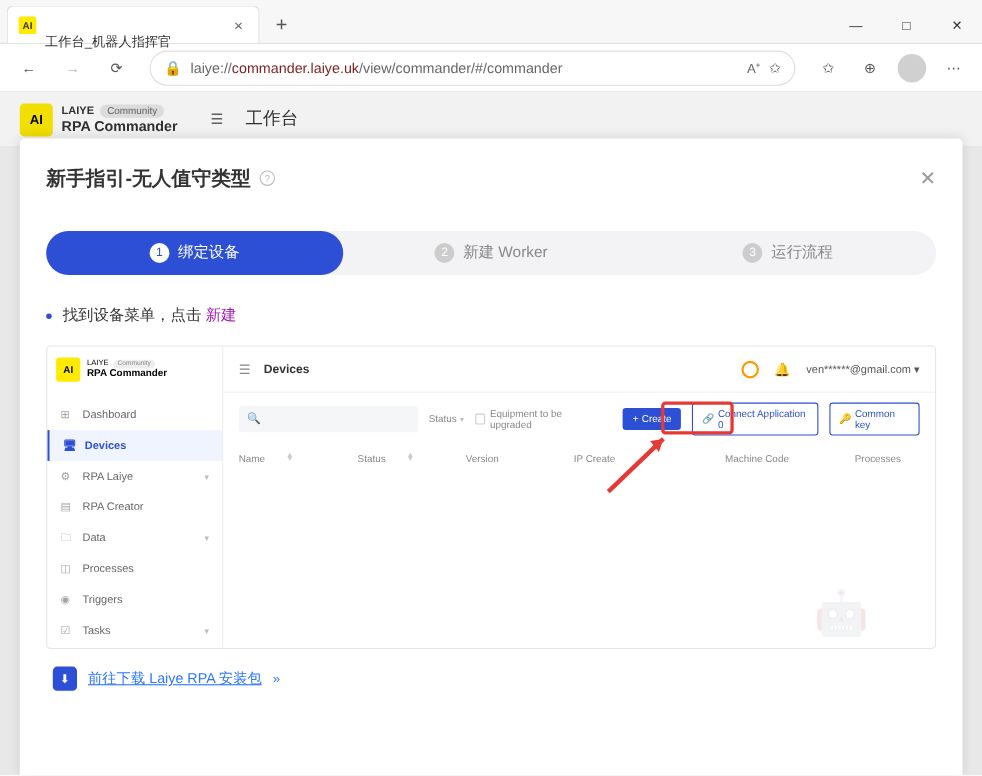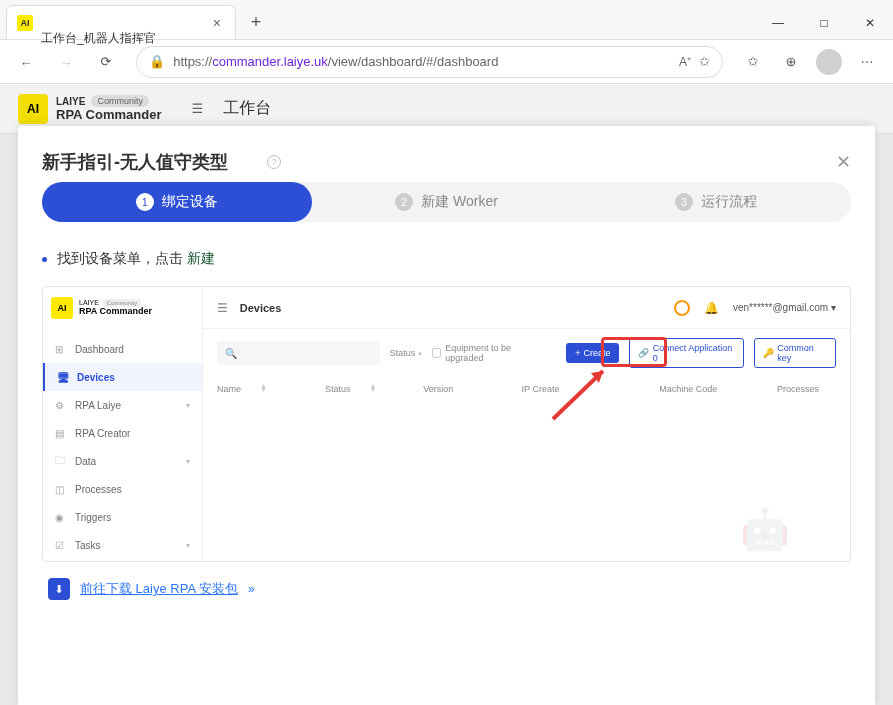--- a/index.html
+++ b/index.html
@@ -13,21 +13,21 @@
 .tab-close { font-size: 14px; color: #666; cursor: pointer; padding: 0 4px; }
 .tab-new { width: 28px; height: 28px; display: flex; align-items: center; justify-content: center; font-size: 18px; color: #555; margin-left: 6px; margin-bottom: 3px; cursor: pointer; }
 .window-controls { margin-left: auto; display: flex; }
 .win-btn { width: 46px; height: 32px; display: flex; align-items: center; justify-content: center; font-size: 12px; color: #333; cursor: pointer; }
 
 .browser-toolbar { height: 44px; display: flex; align-items: center; padding: 0 8px; gap: 4px; border-bottom: 1px solid #e0e0e0; }
 .tb-btn { width: 36px; height: 32px; display: flex; align-items: center; justify-content: center; color: #555; cursor: pointer; border-radius: 4px; }
 .url-bar { flex: 1; height: 32px; border: 1px solid #ddd; border-radius: 16px; display: flex; align-items: center; padding: 0 12px; margin: 0 8px; }
 .url-lock { color: #666; margin-right: 8px; }
 .url-text { flex: 1; font-size: 13px; color: #666; }
-.url-text b { color: #6d28d9; font-weight: normal; }
+.url-text b { color: #7f1d1d; font-weight: normal; }
 .tb-right { display: flex; gap: 2px; }
 .avatar-circle { width: 26px; height: 26px; border-radius: 50%; background: #d0d0d0; }
 
 
 .page-bg { position: absolute; top: 84px; left: 0; right: 0; bottom: 0; background: #f5f5f5; }
 .bg-header { height: 50px; background: #fff; display: flex; align-items: center; padding: 0 18px; border-bottom: 1px solid #eee; }
 .bg-logo { display: flex; align-items: center; }
 .bg-ai { width: 30px; height: 30px; background: #ffea00; border-radius: 4px; display: flex; align-items: center; justify-content: center; font-weight: bold; font-size: 12px; margin-right: 8px; position: relative; }
 .bg-brand { font-size: 10px; font-weight: bold; color: #333; line-height: 1.1; }
 .bg-brand-sub { font-size: 13px; font-weight: bold; color: #333; }
@@ -35,34 +35,34 @@
 .bg-toggle { margin-left: 30px; color: #666; }
 .bg-title { margin-left: 20px; font-size: 16px; color: #333; }
 .bg-card-title { font-size: 14px; font-weight: 600; color: #333; }
 .bg-time { font-size: 11px; color: #999; margin-left: auto; }
 
 
 .overlay { position: absolute; top: 84px; left: 0; right: 0; bottom: 0; background: rgba(0,0,0,0.05); }
 
 
 .modal { position: absolute; top: 126px; left: 18px; right: 18px; bottom: 0; background: #fff; border-radius: 4px 4px 0 0; box-shadow: 0 -2px 10px rgba(0,0,0,0.1); padding: 24px 24px 0 24px; display: flex; flex-direction: column; }
-.modal-header { display: flex; align-items: center; margin-bottom: 8px; gap: 31px; }
+.modal-header { display: flex; align-items: center; margin-bottom: 36px; }
 .modal-title { font-size: 18px; font-weight: 600; color: #333; }
 .help-icon { margin-left: 8px; width: 14px; height: 14px; border: 1px solid #bbb; border-radius: 50%; font-size: 9px; color: #bbb; display: flex; align-items: center; justify-content: center; }
 .modal-close { margin-left: auto; font-size: 18px; color: #999; cursor: pointer; }
 
 .steps { display: flex; background: #f3f3f5; border-radius: 20px; height: 40px; margin-bottom: 28px; }
 .step { flex: 1; display: flex; align-items: center; justify-content: center; gap: 8px; font-size: 14px; color: #888; border-radius: 20px; }
 .step.active { background: #2c4fd6; color: #fff; }
 .step-num { width: 18px; height: 18px; border-radius: 50%; background: #ccc; color: #fff; font-size: 11px; display: flex; align-items: center; justify-content: center; }
 .step.active .step-num { background: #fff; color: #2c4fd6; }
 
 .instruction { display: flex; align-items: center; font-size: 14px; color: #333; margin-bottom: 18px; }
 .bullet { width: 5px; height: 5px; border-radius: 50%; background: #2c4fd6; margin-right: 10px; }
-.instruction a { color: #14532d; text-decoration: none; margin: 0 4px; }
+.instruction a { color: #a21caf; text-decoration: none; margin: 0 4px; }
 
 
 .inner-frame { border: 1px solid #e5e5e5; border-radius: 4px; overflow: hidden; position: relative; height: 276px; }
 .inner-side { position: absolute; top: 0; left: 0; bottom: 0; width: 160px; border-right: 1px solid #eee; }
 .inner-logo-row { height: 42px; display: flex; align-items: center; padding: 0 8px; }
 .mini-ai { width: 22px; height: 22px; background: #ffea00; border-radius: 3px; display: flex; align-items: center; justify-content: center; font-size: 9px; font-weight: bold; margin-right: 6px; }
 .mini-brand { font-size: 7px; line-height: 1.1; }
 .mini-brand b { font-size: 9px; }
 .mini-community { font-size: 6px; background: #eee; padding: 1px 4px; border-radius: 6px; margin-left: 4px; color: #888; }
 .side-items { padding-top: 6px; }
@@ -123,21 +123,21 @@
   </div>
 </div>
 
 <div class="browser-toolbar">
   <div class="tb-btn">←</div>
   <div class="tb-btn" style="opacity:.4">→</div>
   <div class="tb-btn">⟳</div>
   <div class="url-bar">
     <span class="url-lock">🔒</span>
     <span class="url-text">
-      <span>https://</span><b>commander.laiye.uk</b><span>/view/dashboard/#/dashboard</span>
+      <span>laiye://</span><b>commander.laiye.uk</b><span>/view/commander/#/commander</span>
     </span>
     <span style="color:#666;margin-right:8px;font-size:12px">A⁺</span>
     <span style="color:#666">✩</span>
   </div>
   <div class="tb-right">
     <div class="tb-btn">✩</div>
     <div class="tb-btn">⊕</div>
     <div class="tb-btn">
         <div class="avatar-circle"></div>
       </div>

